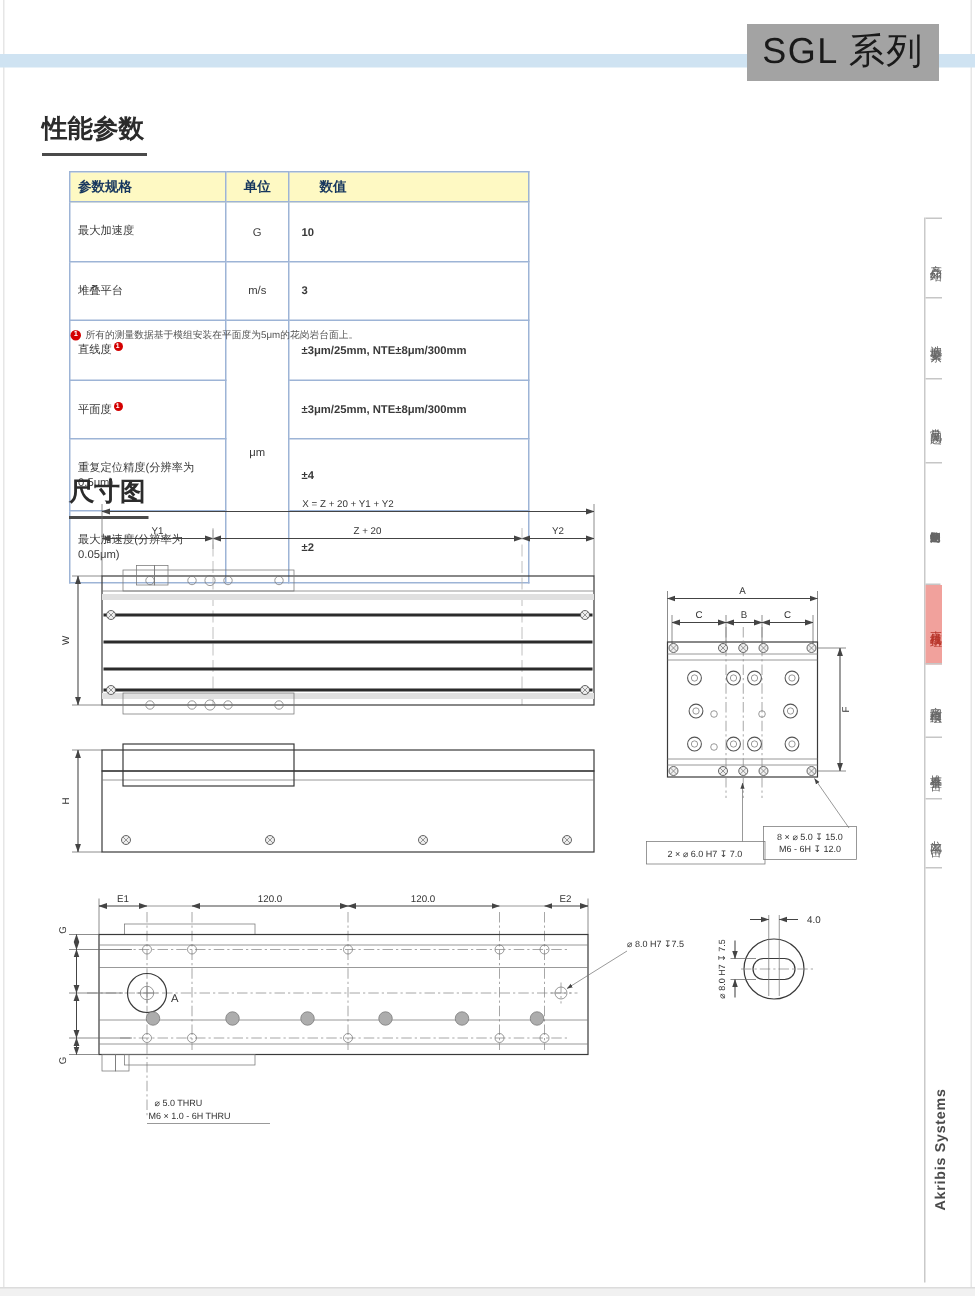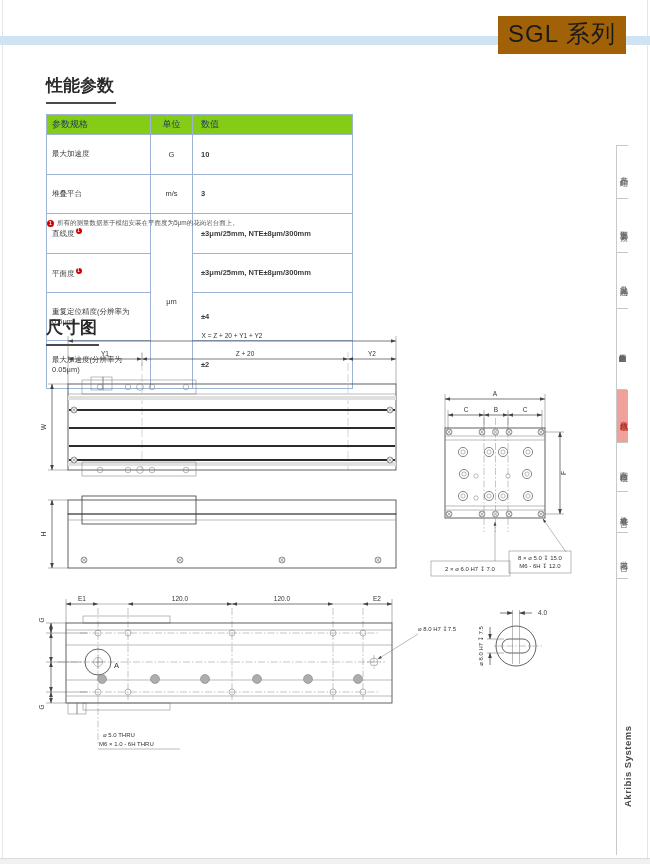--- a/index.html
+++ b/index.html
@@ -6,43 +6,43 @@
   body{
     width:650px;height:864px;position:relative;background:#ffffff;
     font-family:"Liberation Sans","DejaVu Sans",sans-serif;overflow:hidden;color:#333;
   }
   .edge{position:absolute;background:#e6e6e6;}
   .edge.left{left:2px;top:0;bottom:0;width:1px;}
   .edge.right{left:647px;top:0;bottom:0;width:1px;}
   .bottom-band{position:absolute;left:0;right:0;bottom:0;height:5px;background:#f1f1f1;border-top:1px solid #dcdcdc;}
   .header-band{position:absolute;left:0;right:0;top:36px;height:9px;background:#cfe3f2;}
   .series-title{
-    position:absolute;top:16px;left:498px;width:128px;text-align:center;background:#a16207;
+    position:absolute;top:16px;left:498px;width:128px;text-align:center;background:#a3a3a3;
     font-size:24px;color:#1a1a1a;letter-spacing:1px;padding:2px 0 4px 0;
   }
   .section-title{
     position:absolute;font-size:17px;font-weight:bold;color:#2b2b2b;
     border-bottom:2px solid #4a4a4a;padding:0 2px 5px 0;
   }
-  #perf-title{left:46px;top:74px;text-align:right;}
+  #perf-title{left:28px;top:74px;text-align:right;}
   #dim-title{left:46px;top:284px;margin-top:32px;}
 
   
   table.perf{
     position:absolute;left:46px;top:114px;width:306px;border-collapse:collapse;
     font-size:7.5px;table-layout:fixed;background:#fff;
   }
   table.perf col.c1{width:104px;} table.perf col.c2{width:42px;} table.perf col.c3{width:160px;}
   table.perf th,table.perf td{border:1px solid #9db4d6;}
   table.perf th{
-    background:#84cc16;color:#17375e;font-size:9px;font-weight:normal;
+    background:#fef9c3;color:#17375e;font-size:9px;font-weight:bold;
     text-align:left;padding:3px 5px;height:10px;
   }
   table.perf th.unit-h{text-align:center;padding:3px 1px;}
-  table.perf th.val-h{padding-left:8px;}
+  table.perf th.val-h{padding-left:20px;}
   table.perf td{padding:14px 5px;height:10.5px;color:#3a3a3a;}
   table.perf td.unit{text-align:center;}
   table.perf td.val{padding-left:8px;font-weight:bold;}
   .supmark{
     display:inline-block;width:6px;height:6px;border-radius:50%;background:#d40000;color:#fff;
     font-size:4.5px;line-height:6px;text-align:center;vertical-align:super;margin-left:1px;font-weight:bold;
   }
   .footnote{position:absolute;left:47px;top:219px;font-size:6.5px;color:#555;display:flex;align-items:center;gap:3px;}
   .fnicon{
     display:inline-block;width:7px;height:7px;border-radius:50%;background:#d40000;color:#fff;

